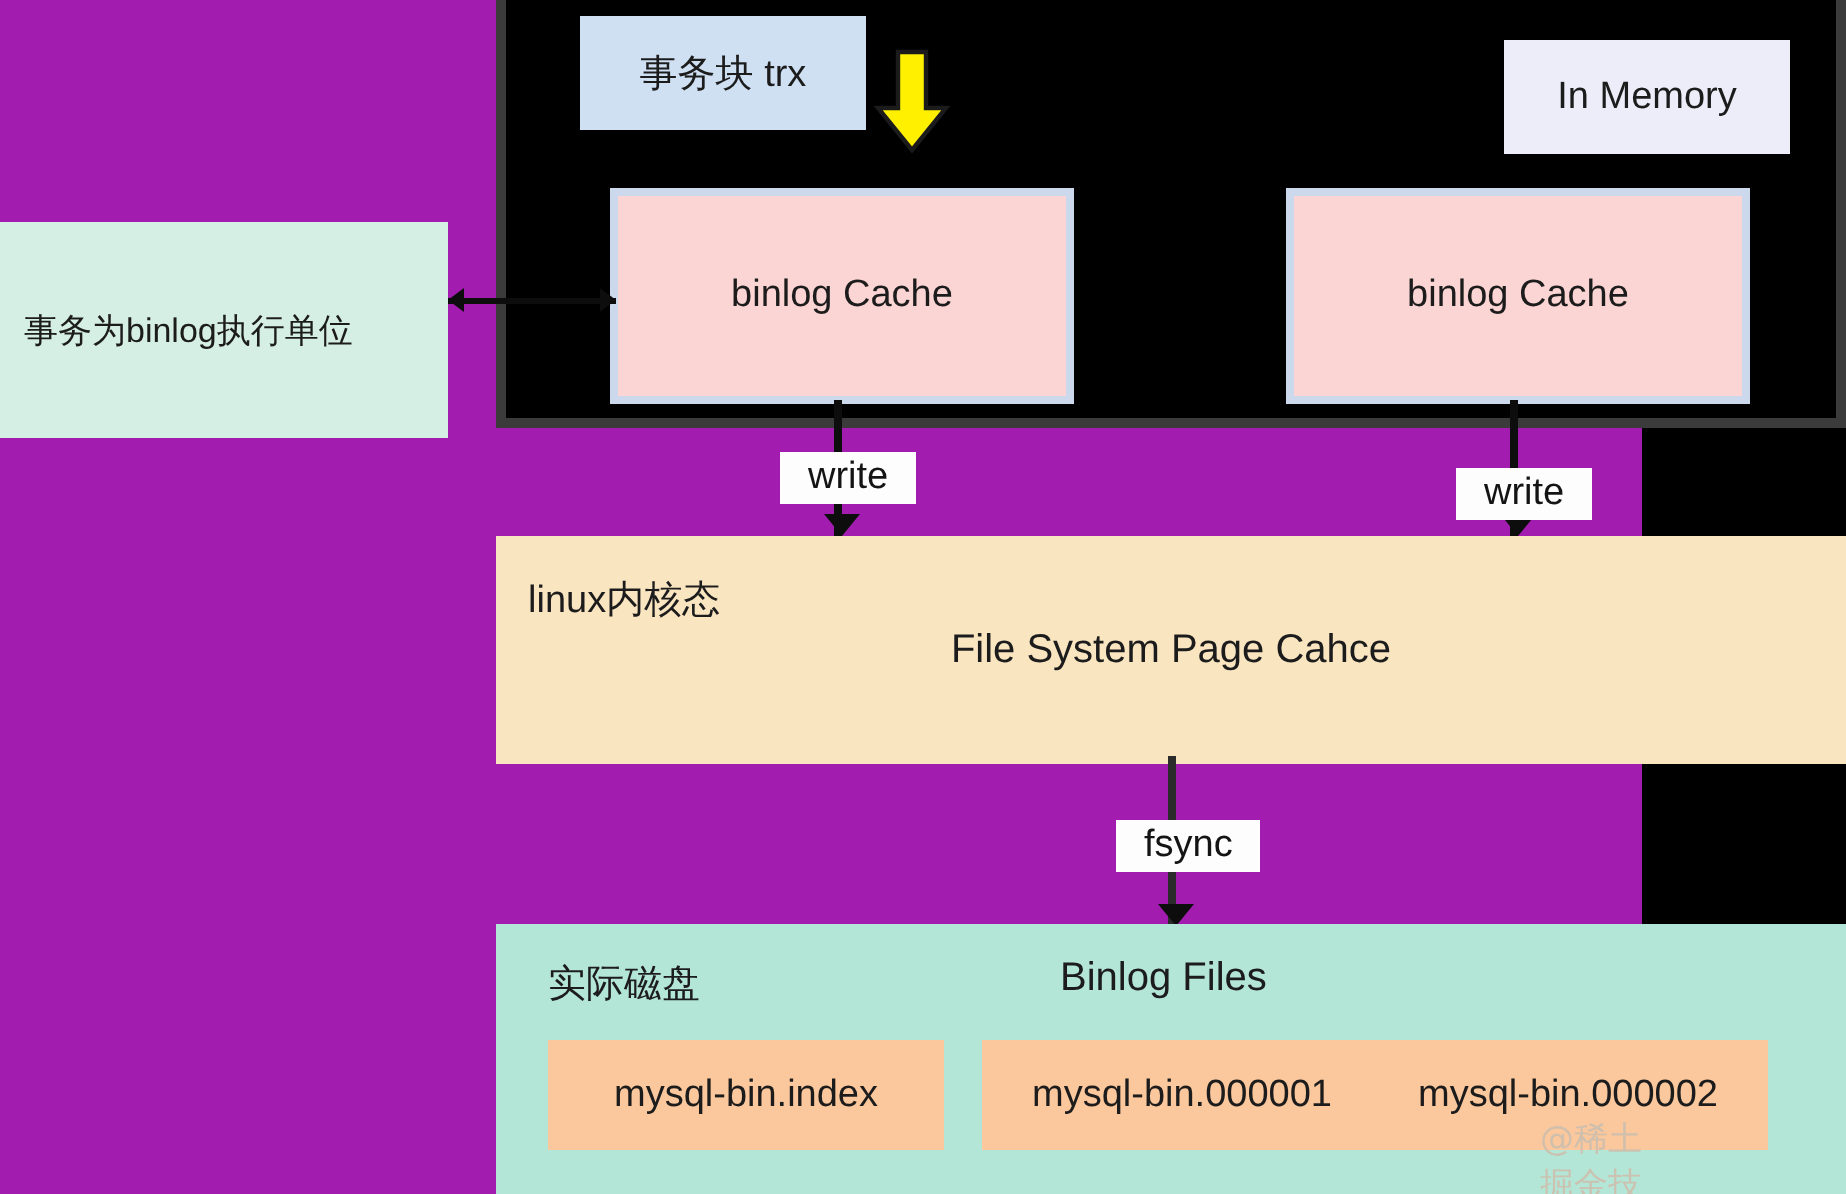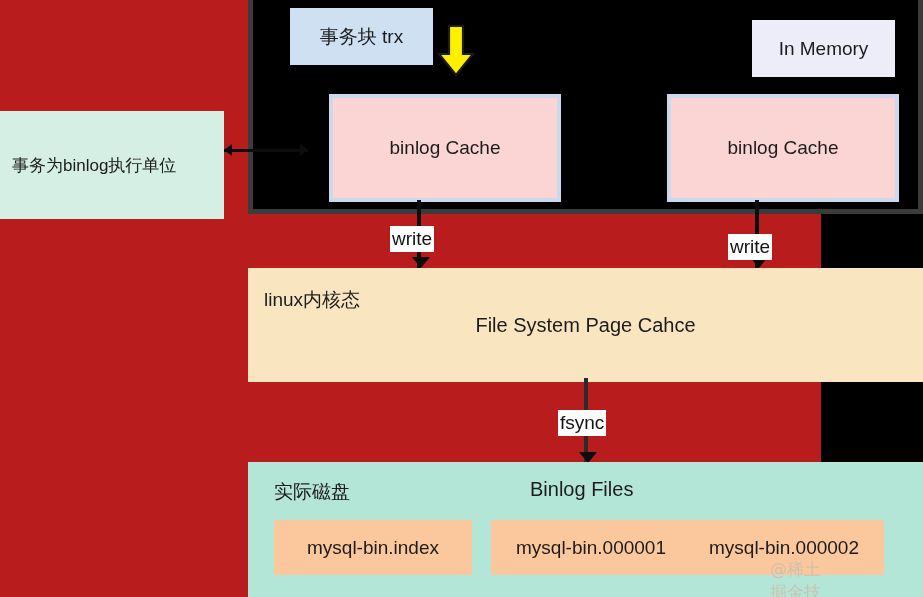--- a/index.html
+++ b/index.html
@@ -1,42 +1,42 @@
 <!DOCTYPE html>
 <html><head>
 <meta charset="utf-8">
 <style>
   html,body{margin:0;padding:0;background:#000;}
   body{
     width:923px;height:597px;position:relative;overflow:hidden;
     font-family:"Liberation Sans","DejaVu Sans",sans-serif;
     background:#000;
   }
-  .stage{position:absolute;left:0;top:0;width:821px;height:597px;background:#b91c1c;}
+  .stage{position:absolute;left:0;top:0;width:821px;height:597px;background:#a21caf;}
 
   
   .mem-container{
     position:absolute;left:248px;top:0px;width:675px;height:214px;
     border:5px solid #3b3b3b;border-top:none;box-sizing:border-box;background:#000;
   }
 
   
   .box{position:absolute;box-sizing:border-box;display:flex;align-items:center;justify-content:center;}
 
   .trx-box{
     left:290px;top:8px;width:143px;height:57px;
     background:#cfe0f3;color:#1c1c1c;font-size:19px;
   }
   .inmem-box{
     left:752px;top:20px;width:143px;height:57px;
     background:#ecedf8;color:#1c1c1c;font-size:19px;
   }
   .cache-box{
     width:232px;height:108px;background:#fbd5d3;border:4px solid #ccd8ec;
-    color:#1c1c1c;font-size:19px;margin-left:24px;
+    color:#1c1c1c;font-size:19px;
   }
   .cache-left{left:305px;top:94px;}
   .cache-right{left:643px;top:94px;}
 
   .side-label{
     position:absolute;left:0px;top:96px;width:224px;height:108px;
     background:#d6efe4;display:flex;align-items:center;
     color:#1c1c1c;font-size:17px;padding-left:12px;box-sizing:border-box;margin-top:15px;
   }
 
@@ -85,21 +85,21 @@
     border-right:8px solid #0d0d0d;
   }
   .arrowhead-r{
     position:absolute;width:0;height:0;
     border-top:6px solid transparent;border-bottom:6px solid transparent;
     border-left:8px solid #0d0d0d;
   }
 
   .edge-label{
     position:absolute;background:#fdfdfd;color:#141414;
-    font-size:19px;padding:1px 2px;line-height:1.25;text-align:right;
+    font-size:19px;padding:1px 14px;line-height:1.25;text-align:right;
   }
 
   
   .yellow-arrow{position:absolute;left:436px;top:24px;width:40px;height:54px;}
 
   .watermark{
     position:absolute;left:730px;top:558px;
     color:#cdbfae;font-size:17px;opacity:.92;
     font-family:"DejaVu Sans",sans-serif;
     margin-left:40px;

